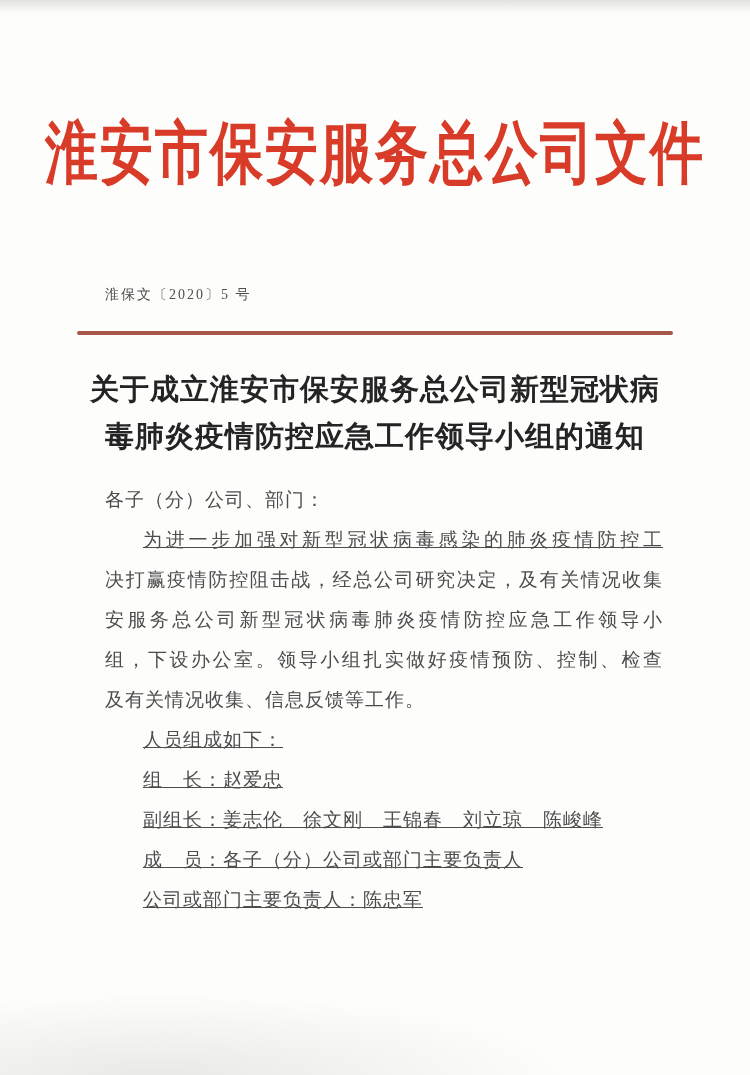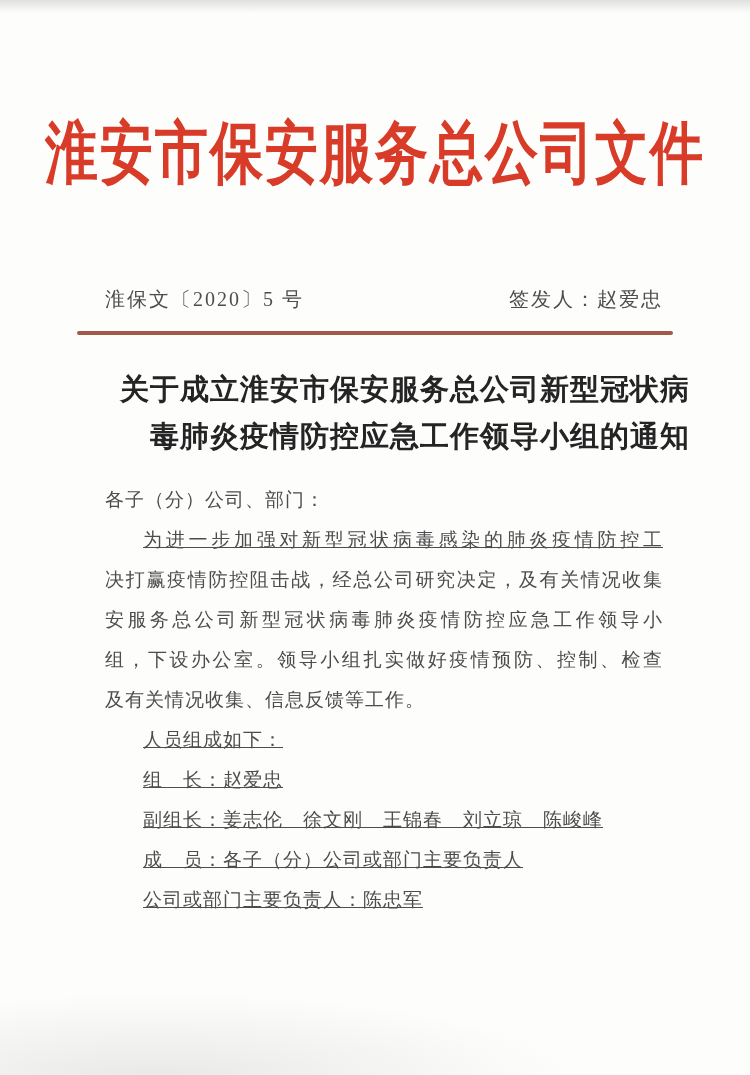--- a/index.html
+++ b/index.html
@@ -24,31 +24,31 @@
   .letterhead {
     position:absolute; top:106px; left:0; width:750px; height:96px;
     display:flex; align-items:center; justify-content:center;
     color:var(--header_red, #d83b28);
     font-size:53px; font-weight:bold; letter-spacing:2px; white-space:nowrap;
     transform:scaleY(1.28); transform-origin:center;
   }
   .meta-row {
     position:absolute; top:286px; left:105px; width:558px;
     display:flex; justify-content:space-between; align-items:center;
-    font-size:20px; letter-spacing:2px;
+    font-size:14px; letter-spacing:2px;
     color:var(--body_ink, #4d4d4d);
     white-space:nowrap;
   }
   .rule {
     position:absolute; top:331px; left:77px; width:596px; height:4px;
     background:var(--rule_red, #a5584a); border-radius:2px;
   }
   .title {
     position:absolute; top:366px; left:60px; width:630px;
-    text-align:right; font-size:29px; font-weight:bold;
+    text-align:center; font-size:29px; font-weight:bold;
     line-height:47px; letter-spacing:1px;
     color:var(--title_ink, #242424);
   }
   .body {
     position:absolute; top:480px; left:105px; width:558px;
     font-size:19px; line-height:40px; letter-spacing:1px;
     color:var(--body_ink, #4d4d4d);
   }
   .ind { text-indent:2em;text-decoration:underline; }
   .jl  { text-align:justify; text-align-last:justify; }
@@ -58,21 +58,20 @@
 
 <div class="page">
 
   <div class="edge-top"></div>
   <div class="smudge-bottom"></div>
 
   <div class="letterhead">淮安市保安服务总公司文件</div>
 
   <div class="meta-row">
     <span>淮保文〔2020〕5 号</span>
-    <span>签发人：赵爱忠</span>
   </div>
 
   <div class="rule"></div>
 
   <div class="title">
     <div>关于成立淮安市保安服务总公司新型冠状病</div>
     <div>毒肺炎疫情防控应急工作领导小组的通知</div>
   </div>
 
   <div class="body">

